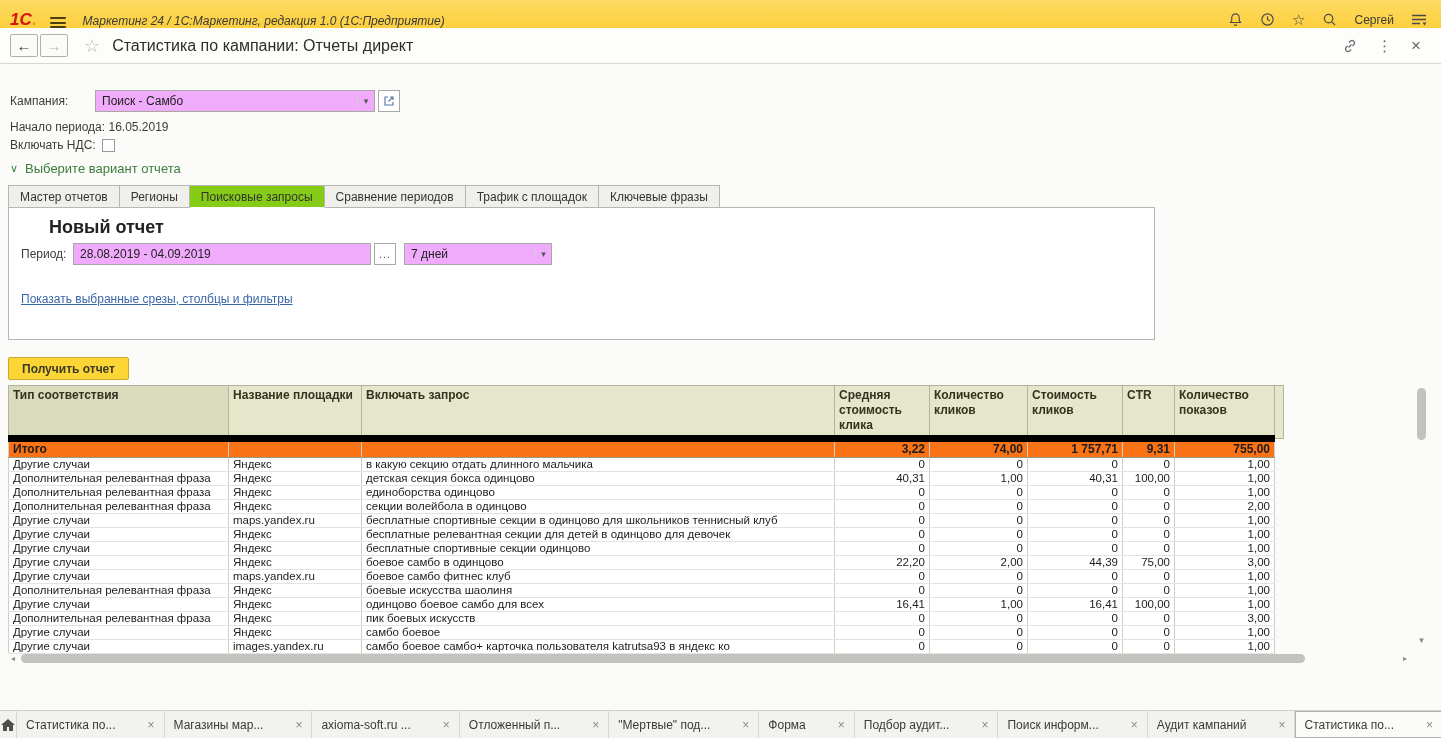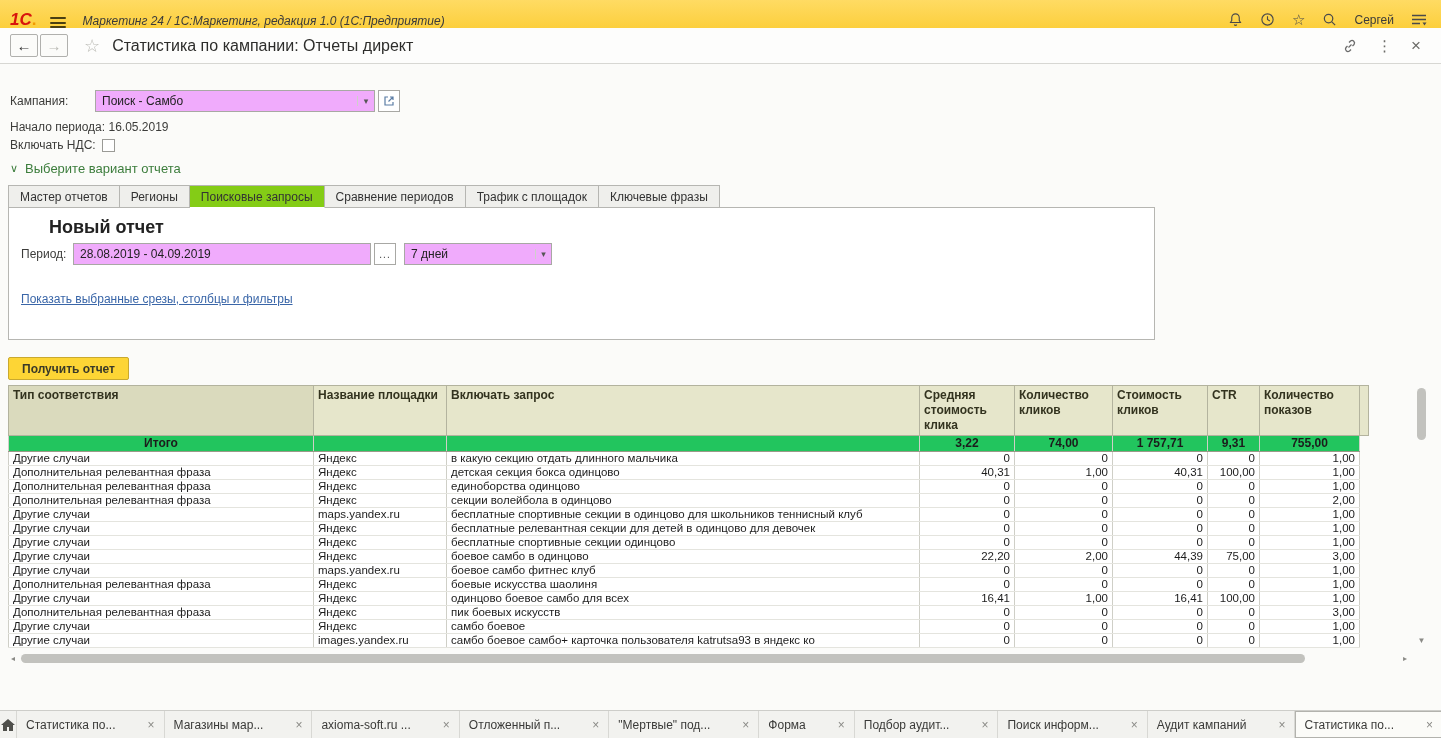--- a/index.html
+++ b/index.html
@@ -67,24 +67,24 @@
                 color:#3a3a28; cursor:pointer; }
 
   
   .grid { position:absolute; left:8px; top:321px; border-collapse:collapse; table-layout:fixed; }
   .grid th { background:#e6e6cb; border:1px solid #b3b39e; font-weight:bold; text-align:left; vertical-align:top;
              padding:2px 4px; height:50px; font-size:12px; line-height:1.25; color:#33331f; }
   .grid th.c0 { background:#dadabd; }
   .grid th.c8 { padding:0; }
   .grid td { border-left:1px solid #cfcfc7; border-right:1px solid #cfcfc7; border-bottom:1px solid #e4e4de;
              padding:0 4px; height:14px; line-height:13px; font-size:11.5px; white-space:nowrap; overflow:hidden; color:#1c1c1c; background:#fff; }
-  .grid tr.total td { background:#22c55e; font-weight:bold; height:16px; line-height:15px; font-size:12px;
-                      border-bottom:1px solid #9a9a88; border-top:1px solid #000000;text-align:center; }
+  .grid tr.total td { background:#f97316; font-weight:bold; height:16px; line-height:15px; font-size:12px;
+                      border-bottom:1px solid #9a9a88; border-top:7px solid #000000; }
   .grid .num { text-align:right; }
-  .c0{width:305px}.c1{width:133px}.c2{width:473px}.c3{width:95px}.c4{width:98px}.c5{width:95px}.c6{width:52px}.c7{width:100px}.c8{width:9px}
+  .c0{width:220px}.c1{width:133px}.c2{width:473px}.c3{width:95px}.c4{width:98px}.c5{width:95px}.c6{width:52px}.c7{width:100px}.c8{width:9px}
 
   
   .vscroll { position:absolute; left:1416px; top:321px; width:11px; height:262px; }
   .vscroll .thumb { position:absolute; left:1px; top:3px; width:9px; height:52px; background:#c2c2be; border-radius:5px; cursor:pointer; }
   .vscroll .arr { position:absolute; left:0; bottom:0; width:11px; height:12px; font-size:8px; color:#8a8a86;
                   text-align:center; line-height:12px; cursor:pointer; }
   .hscroll { position:absolute; left:8px; top:589px; width:1402px; height:11px; }
   .hscroll .thumb { position:absolute; left:13px; top:1px; height:9px; width:1284px; background:#c2c2be; border-radius:5px; cursor:pointer; }
   .hscroll .arr-l { position:absolute; left:0; top:0; width:10px; height:11px; font-size:8px; color:#8a8a86; line-height:11px; text-align:center; cursor:pointer; }
   .hscroll .arr-r { position:absolute; right:0; top:0; width:10px; height:11px; font-size:8px; color:#8a8a86; line-height:11px; text-align:center; cursor:pointer; }

